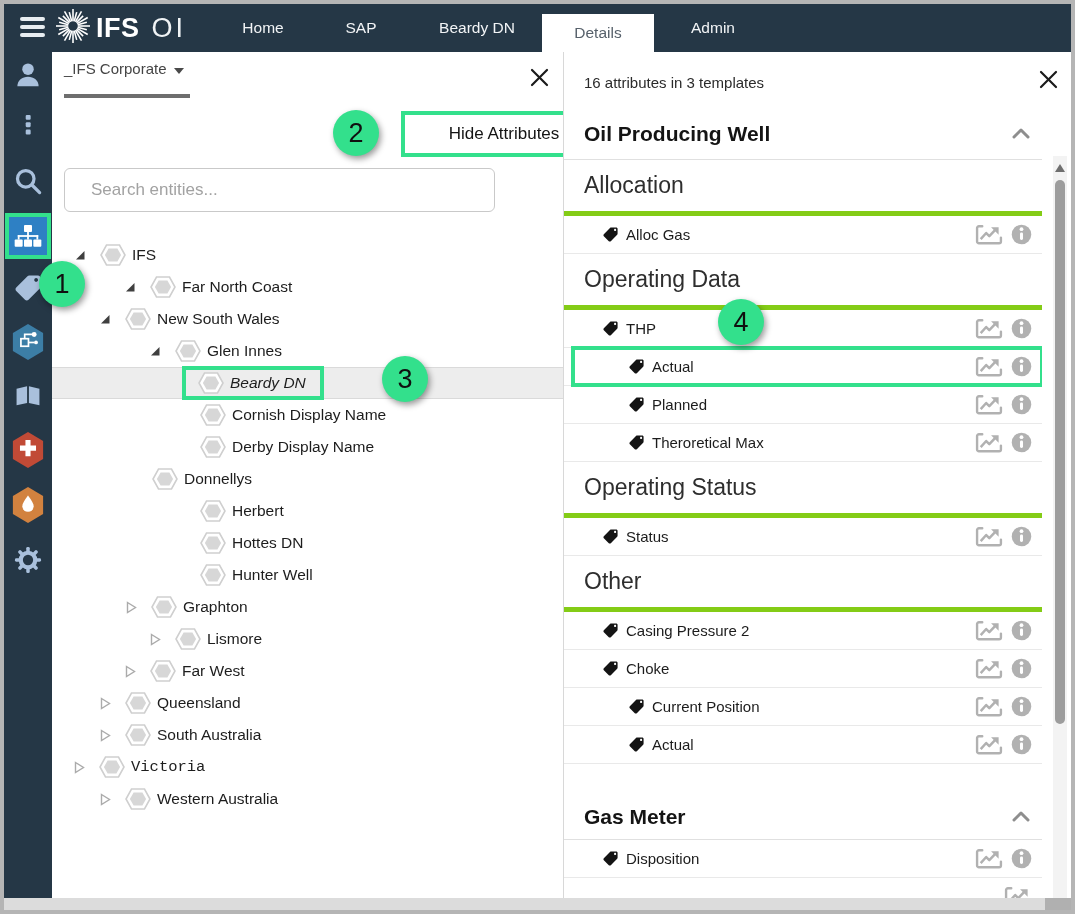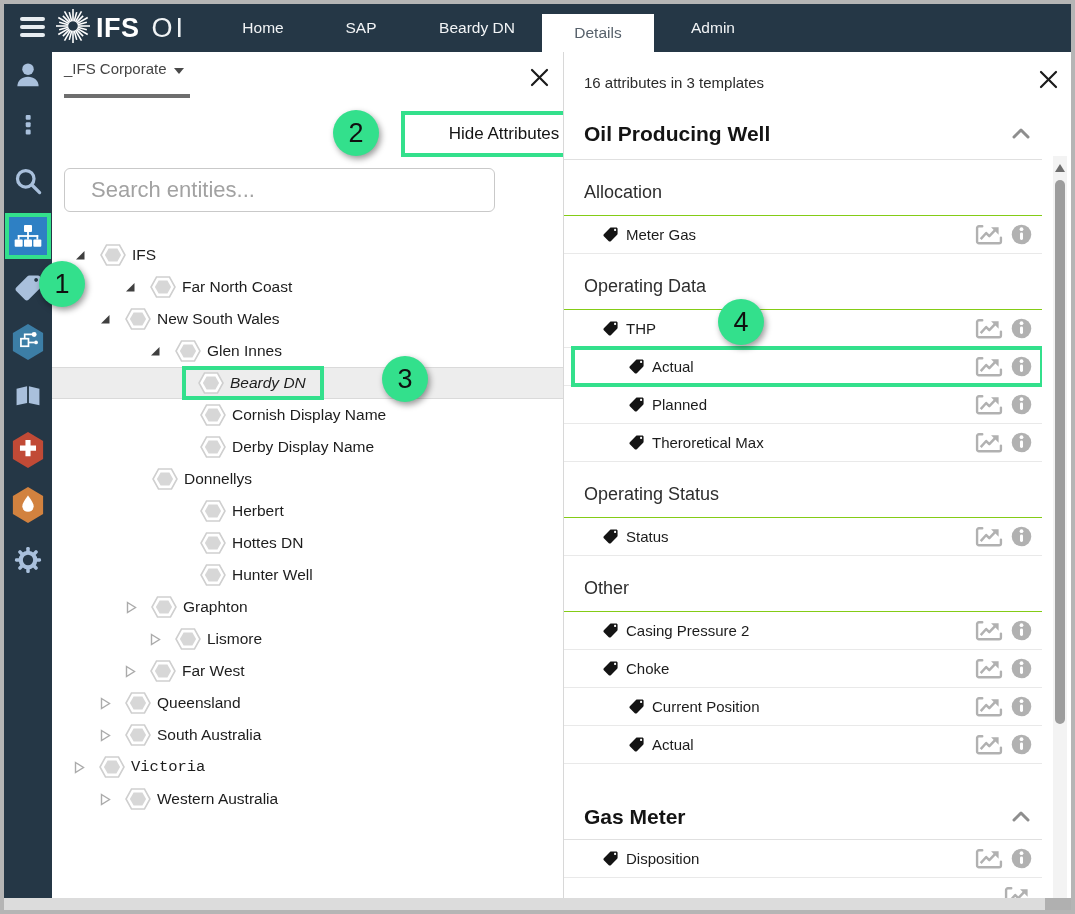--- a/index.html
+++ b/index.html
@@ -35,42 +35,42 @@
   
   .scope { position:absolute; left:12px; top:8px; font-size:15px; color:#454545; cursor:pointer; display:flex; align-items:center; }
   .scope-caret { display:inline-block; width:0; height:0; border-left:5px solid transparent; border-right:5px solid transparent; border-top:6px solid #4a4a4a; margin-left:7px; margin-top:4px; }
   .scope-underline { position:absolute; left:12px; top:42px; width:126px; height:4px; background:#6e6e6e; }
   .close-btn { position:absolute; cursor:pointer; width:22px; height:22px; display:flex; align-items:center; justify-content:center; }
   .lp-close { right:13px; top:14px; }
   .rp-close { right:12px; top:16px; }
   .hide-attr { position:absolute; left:349px; top:59px; width:187px; height:46px; border:4px solid var(--green); display:flex; align-items:center; justify-content:flex-end; padding-right:7px; cursor:pointer; background:#fff; }
   .hide-attr-label { font-size:17px; color:#141414; }
   .hide-attr-glyph { font-size:21px; font-weight:bold; color:#141414; margin-left:6px; line-height:1; }
-  .search-box { position:absolute; left:12px; top:116px; width:431px; height:44px; border:1px solid #c9c9c9; border-radius:6px; font-size:22px; color:#333; padding:0 14px 0 26px; outline:none; font-family:"Liberation Sans",sans-serif; }
+  .search-box { position:absolute; left:12px; top:116px; width:431px; height:44px; border:1px solid #c9c9c9; border-radius:6px; font-size:17px; color:#333; padding:0 14px 0 26px; outline:none; font-family:"Liberation Sans",sans-serif; }
   .search-box::placeholder { color:#a2a2a2; }
 
   
   .tree { position:absolute; left:0; right:0; top:187px; }
   .tree-row { height:32px; display:flex; align-items:center; overflow:visible; cursor:pointer; }
   .tree-row.selected { background:#ededed; border-top:1px solid #dadada; border-bottom:1px solid #dadada; }
   .t-exp { width:16px; display:flex; align-items:center; justify-content:center; flex:none; }
   .t-hexwrap { margin-left:12px; flex:none; display:flex; }
   .t-label { margin-left:6px; font-size:15.5px; color:#1d1d1d; white-space:nowrap; }
   .t-label.it { font-style:italic; }
   .node-box { display:inline-flex; align-items:center; border:4px solid var(--green); padding:2px 14px 2px 4px; margin:-4px 0 -4px -6px; }
   .node-box .t-hexwrap { margin-left:8px; }
 
   
   .rp-summary { position:absolute; left:20px; top:22px; font-size:15px; color:#2b2b2b; }
   .rp-scroll { position:absolute; left:0; right:29px; top:56px; bottom:12px; overflow:hidden; }
   .tpl-head { height:52px; display:flex; align-items:center; padding:0 8px 0 20px; border-bottom:1px solid #e0e0e0; }
   .tpl-head.second { height:46px; }
   .tpl-title { font-size:21px; font-weight:bold; color:#141414; }
   .tpl-chevron { margin-left:auto; cursor:pointer; display:flex; padding:4px; }
-  .sec-head { height:56px; display:flex; align-items:flex-end; padding:0 0 12px 20px; border-bottom:1px solid #84cc16; font-size:18px; color:#2e2e2e; }
+  .sec-head { height:56px; display:flex; align-items:flex-end; padding:0 0 12px 20px; border-bottom:5px solid #84cc16; font-size:23px; color:#2e2e2e; }
   .attr-row { position:relative; height:38px; display:flex; align-items:center; border-bottom:1px solid #e9e9e9; cursor:pointer; }
   .attr-row .a-tag { flex:none; display:flex; }
   .a-label { margin-left:7px; font-size:15px; color:#1c1c1c; white-space:nowrap; }
   .a-icons { margin-left:auto; display:flex; align-items:center; gap:8px; padding-right:10px; }
   .a-icons span { display:flex; cursor:pointer; }
   .attr-row.hl::after { content:""; position:absolute; left:7px; right:-2px; top:-2px; bottom:-2px; border:4px solid var(--green); pointer-events:none; }
   .tpl-spacer { height:30px; }
 
   
   .vscroll { position:absolute; right:4px; top:104px; bottom:12px; width:14px; background:#f3f3f3; }
@@ -520,21 +520,21 @@
           </div>
           <div class="sec-head">Allocation</div>
           <div class="attr-row" style="padding-left: 38px;">
             <span class="a-tag">
               <svg width="17" height="17" viewBox="0 0 24 24" fill="#141414">
                 <g transform="scale(-1,1) translate(-24,0)">
                   <path fill-rule="evenodd" d="M21.41,11.58l-9-9C12.05,2.22,11.55,2,11,2H4C2.9,2,2,2.9,2,4v7c0,0.55,0.22,1.05,0.59,1.41l9,9 c0.36,0.36,0.86,0.59,1.41,0.59s1.05-0.23,1.41-0.59l7-7c0.37-0.36,0.59-0.86,0.59-1.41S21.77,11.94,21.41,11.58z M5.5,7 C4.67,7,4,6.33,4,5.5S4.67,4,5.5,4S7,4.67,7,5.5S6.33,7,5.5,7z"></path>
                 </g>
               </svg>
             </span>
-          <span class="a-label">Meter Gas</span>
+          <span class="a-label">Alloc Gas</span>
           <span class="a-icons">
             <span>
                 <svg width="28" height="22" viewBox="0 0 27 21" fill="none">
                   <path d="M7,2H3.8A1.8,1.8 0 0 0 2,3.8V16.7A1.8,1.8 0 0 0 3.8,18.5H23.2A1.8,1.8 0 0 0 25,16.7V13" stroke="#b1b1b1" stroke-width="2.3" stroke-linecap="round"></path>
                   <path d="M5.5,14.5L10.8,8.6L13.8,11.6L20.5,4.5" stroke="#b1b1b1" stroke-width="2.4" stroke-linejoin="round"></path>
                   <polygon points="15.5,3 22.8,3 22.8,10.3" fill="#b1b1b1"></polygon>
                 </svg>
               </span>
             <span>
                 <svg width="21" height="21" viewBox="0 0 20 20">

